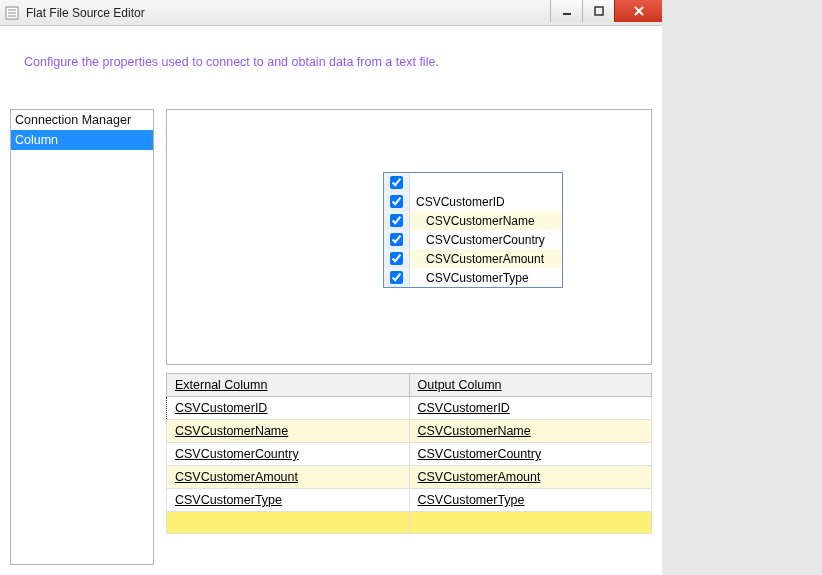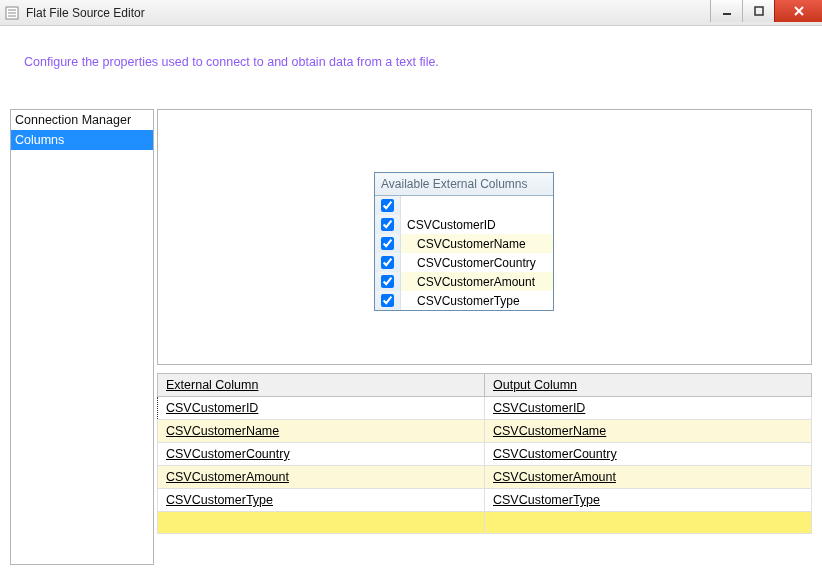--- a/index.html
+++ b/index.html
@@ -1,36 +1,36 @@
 <!DOCTYPE html>
 <html><head>
 <meta charset="utf-8">
 <style>
   * { box-sizing: border-box; margin: 0; padding: 0; font-family: "Segoe UI", Tahoma, sans-serif; }
   body { background: #e8e8e8; width: 822px; height: 575px; overflow: hidden; }
-  .window { width: 822px; height: 575px; background: #fff; display: flex; flex-direction: column; }
+  .window { width: 662px; height: 575px; background: #fff; display: flex; flex-direction: column; }
   .titlebar {
     height: 26px;
     background: linear-gradient(to bottom, #f7f7f7, #e8e8e8);
     border-bottom: 1px solid #ccc;
     display: flex; align-items: center; justify-content: space-between;
     padding-left:4px;
   }
   .title-left { display:flex; align-items:center; gap:6px; }
   .title-icon { width:16px; height:16px; display:inline-flex; align-items:center; justify-content:center; }
   .title-text { font-size:12px; color:#222; }
   .title-controls { display:flex; height:100%; }
   .tbtn { width:32px; height:22px; display:flex; align-items:center; justify-content:center; border-left:1px solid #b5b5b5; background:linear-gradient(to bottom,#fdfdfd,#e3e3e3); }
   .tbtn.close { width:48px; background:linear-gradient(to bottom,#e95946,#c8371c); border-left:1px solid #a02010;}
   .tbtn svg { display:block; }
   .description {
     padding: 29px 24px 40px 24px; font-size:12.5px; color:#8b5cf6;
   }
   .body {
-    flex:1; display:flex; padding:0 10px 10px 10px; gap:3px;
+    flex:1; display:flex; padding:0 10px 10px 10px; gap:12px;
   }
   .sidebar {
     width:144px; border:1px solid #b5b5b5; background:#fff;
   }
   .side-item { font-size:12.5px; color:#111; padding:3px 4px; cursor:pointer;}
   .side-item.selected { background:#1f8fff; color:#fff; }
   .main {
     flex:1; display:flex; flex-direction:column;
   }
   .upper {
@@ -98,27 +98,26 @@
           </svg>
       </div>
     </div>
   </div>
 
   <div class="description">Configure the properties used to connect to and obtain data from a text file.</div>
 
   <div class="body">
     <div class="sidebar" id="sidebar">
         <div class="side-item">Connection Manager</div>
-        <div class="side-item selected">Columns</div>
+        <div class="side-item selected">Column</div>
       </div>
 
     <div class="main">
       <div class="upper">
         <div class="avail-box">
-          <div class="avail-head">Available External Columns</div>
           <div id="avail-rows">
               <div class="avail-row">
                 <div class="avail-cb">
                   <input type="checkbox" checked="" style="">
                 </div>
               </div>
               <div class="avail-row">
                 <div class="avail-cb">
                   <input type="checkbox" checked="" style="">
                 </div>

